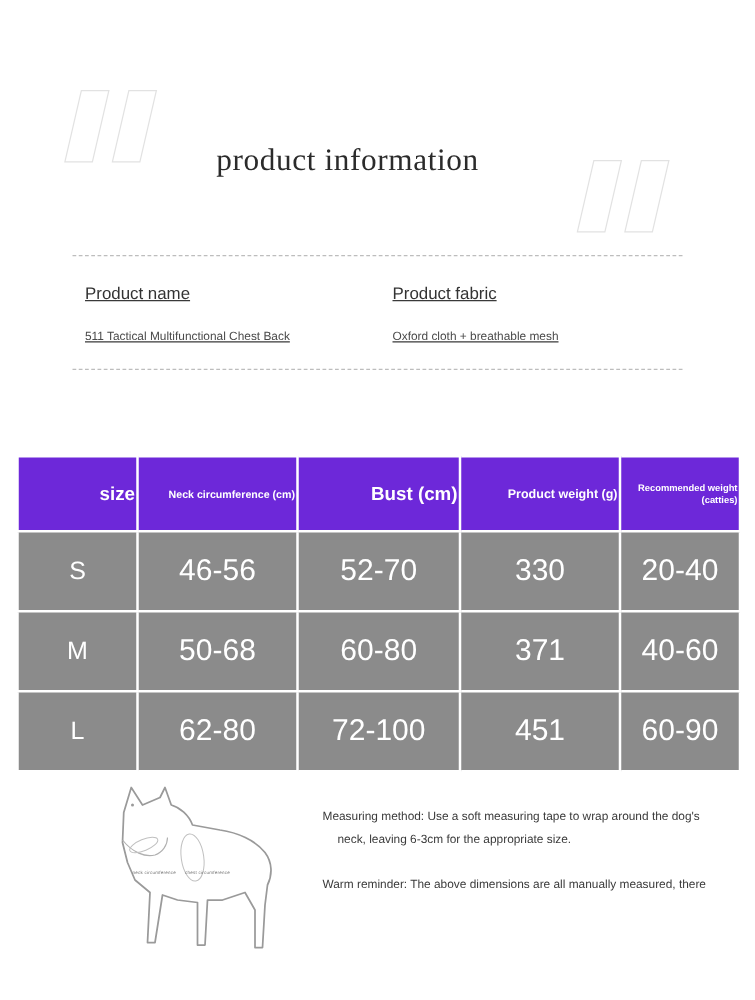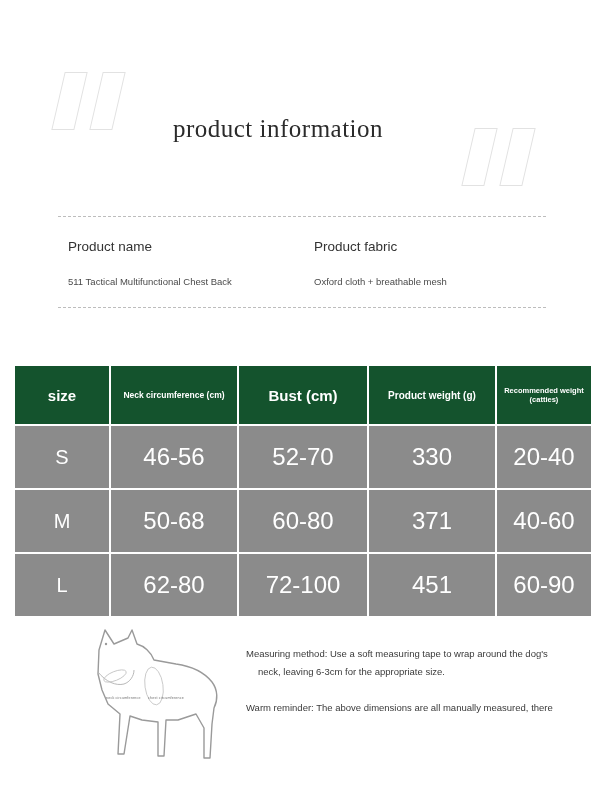--- a/index.html
+++ b/index.html
@@ -53,22 +53,23 @@
     font-family: "Liberation Serif", serif;
     font-size: 25px;
     letter-spacing: 0.5px;
     color: #2b2b2b;
   }
 
   
   .info-block {
     position: absolute;
     left: 58px;
-    top: 216px;
+    top: 204px;
     width: 488px;
+    text-decoration: underline;
   }
   .dashed-line {
     border-top: 1px dashed #bdbdbd;
     height: 0;
     width: 100%;
   }
   .info-rows {
     padding: 22px 0 14px 0;
   }
   .info-row {
@@ -100,24 +101,25 @@
     border-collapse: collapse;
     table-layout: fixed;
   }
   .size-table th,
   .size-table td {
     border: 2px solid #ffffff;
     text-align: center;
     vertical-align: middle;
   }
   .size-table thead th {
-    background: #14532d;
+    background: #6d28d9;
     color: #ffffff;
     height: 56px;
     font-weight: bold;
+    text-align: right;
   }
   .th-size { font-size: 15px; }
   .th-neck { font-size: 8.5px; }
   .th-bust { font-size: 15px; }
   .th-weight { font-size: 10px; }
   .th-rec { font-size: 7.5px; }
 
   .size-table tbody td {
     background: #8b8b8b;
     color: #ffffff;
@@ -138,21 +140,21 @@
   
   .notes {
     position: absolute;
     left: 246px;
     top: 645px;
     width: 320px;
     font-size: 9.5px;
     color: #3a3a3a;
     line-height: 1.9;
   }
-  .notes p { margin: 0 0 18px 0; }
+  .notes p { margin: 0 0 18px 12px; }
   .notes p .indent { display: inline-block; padding-left: 12px; }
 
   
   .dog-wrap {
     position: absolute;
     left: 58px;
     top: 628px;
     width: 175px;
     height: 160px;
   }

